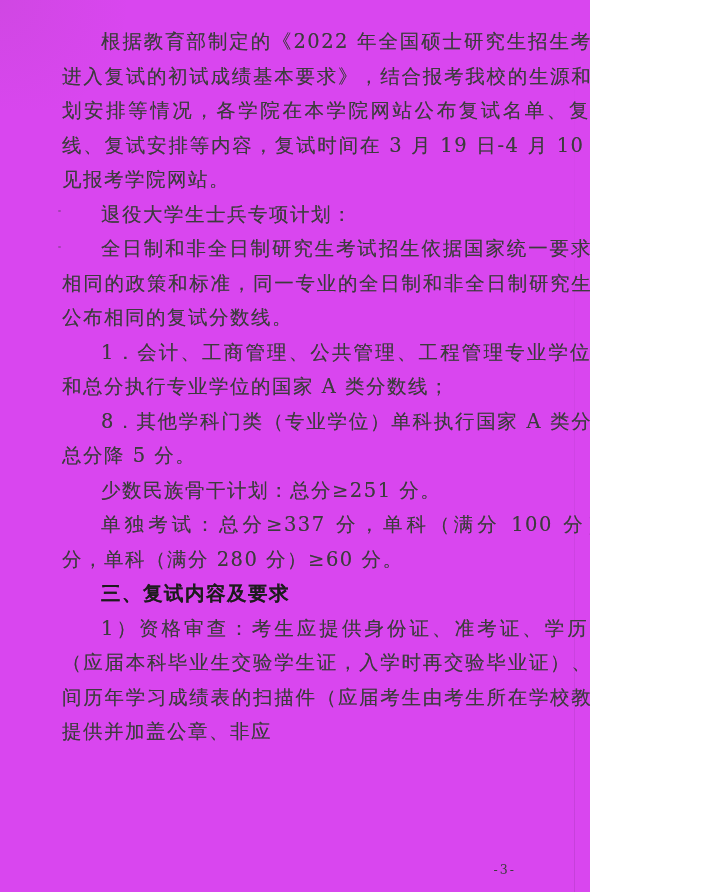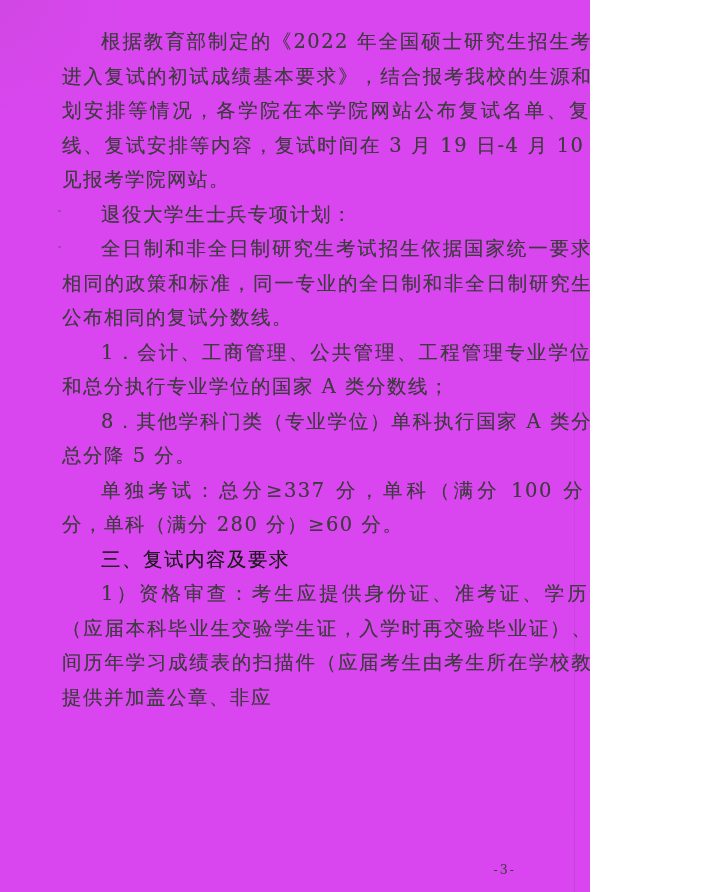--- a/index.html
+++ b/index.html
@@ -50,21 +50,21 @@
     font-size: 19.5px;
     line-height: 34.5px;
     letter-spacing: 1.5px;
     color: #3c3c3c;
     text-align: justify;
     text-indent: 2em;
     
     text-shadow: 0 0 0.4px rgba(60,60,60,0.55);
   }
   .content p.heading {
-    font-weight: normal;
+    font-weight: bold;
     color: #1c1c1c;
     text-shadow: 0 0 0.5px rgba(20,20,20,0.7);
   }
   .page-number {
     position: absolute;
     right: 74px;
     bottom: 15px;
     font-size: 12.5px;
     letter-spacing: 2px;
     color: #3c3c3c;
@@ -80,20 +80,21 @@
   <div class="scan-edge-right"></div>
   <div class="speck s1"></div>
   <div class="speck s2"></div>
 
   <div class="content">
     <p>根据教育部制定的《2022 年全国硕士研究生招生考试考生进入复试的初试成绩基本要求》，结合报考我校的生源和招生计划安排等情况，各学院在本学院网站公布复试名单、复试分数线、复试安排等内容，复试时间在 3 月 19 日-4 月 10 日，详见报考学院网站。</p>
     <p>退役大学生士兵专项计划：</p>
     <p>全日制和非全日制研究生考试招生依据国家统一要求，执行相同的政策和标准，同一专业的全日制和非全日制研究生，划定公布相同的复试分数线。</p>
     <p>1．会计、工商管理、公共管理、工程管理专业学位，单科和总分执行专业学位的国家 A 类分数线；</p>
     <p>8．其他学科门类（专业学位）单科执行国家 A 类分数线，总分降 5 分。</p>
+    <p>少数民族骨干计划：总分≥251 分。</p>
     <p>单独考试：总分≥337 分，单科（满分 100 分）≥40 分，单科（满分 280 分）≥60 分。</p>
     <p class="heading">三、复试内容及要求</p>
     <p>1）资格审查：考生应提供身份证、准考证、学历学位证（应届本科毕业生交验学生证，入学时再交验毕业证）、大学期间历年学习成绩表的扫描件（应届考生由考生所在学校教务部门提供并加盖公章、非应</p>
   </div>
 
   <div class="page-number">-3-</div>
 
 </div>
 
 </body></html>

